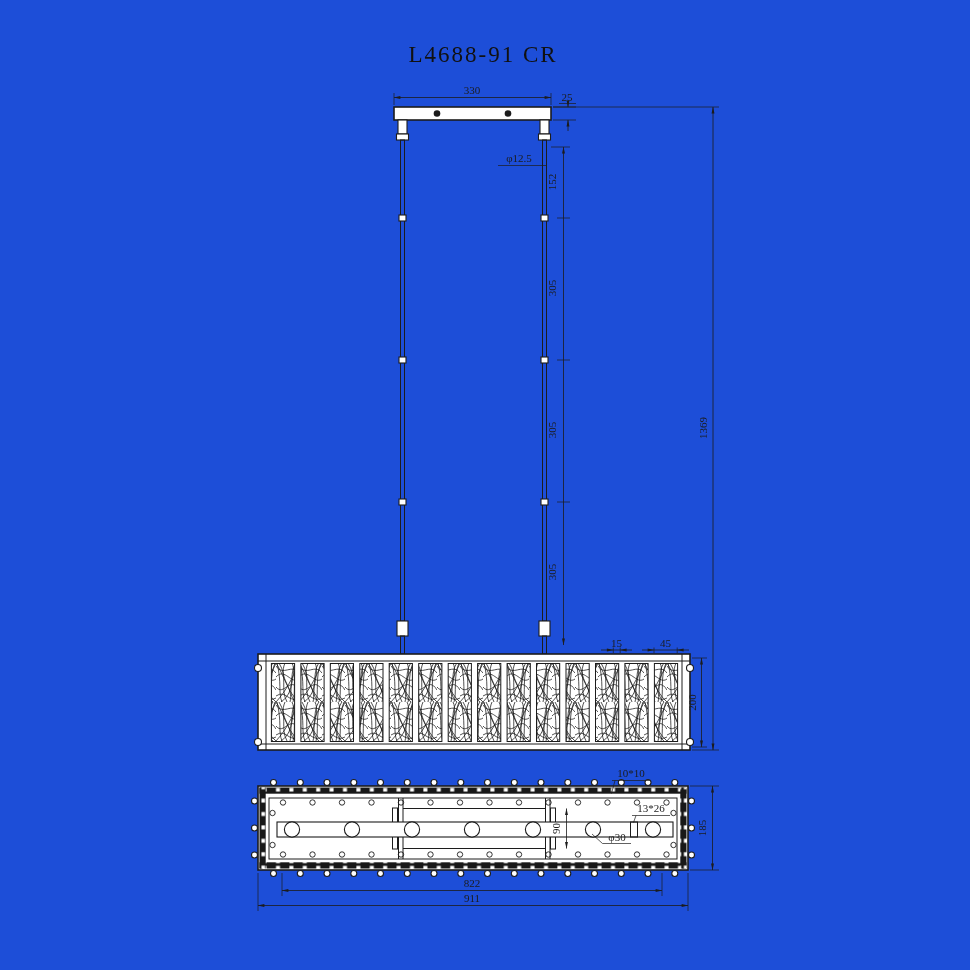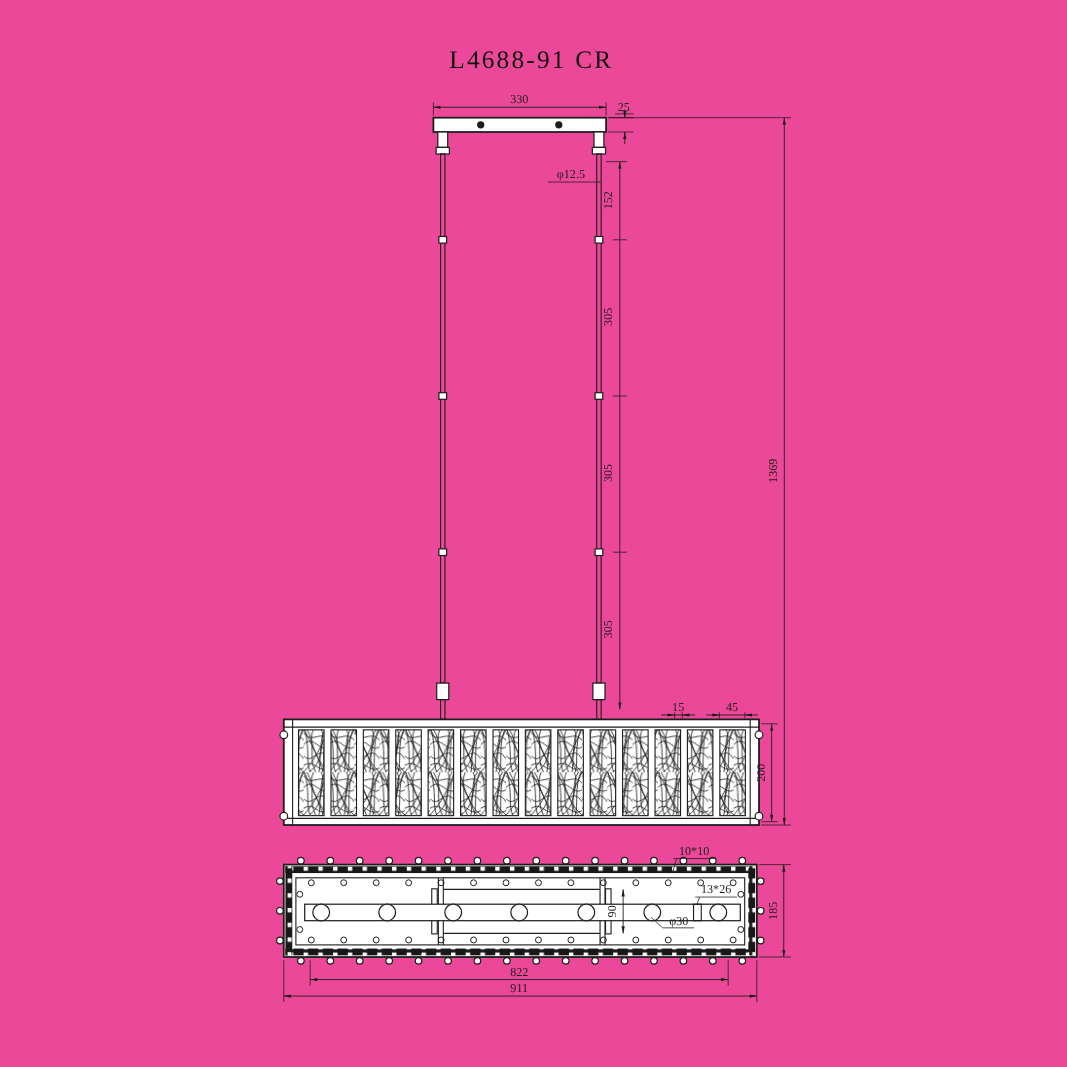--- a/index.html
+++ b/index.html
@@ -1,16 +1,16 @@
 <!DOCTYPE html>
 <html><head>
 <meta charset="utf-8">
 <style>
   html,body{margin:0;padding:0;background:#fff;}
-  .stage{position:relative;width:970px;height:970px;background:#ec4899;overflow:hidden;}
+  .stage{position:relative;width:970px;height:970px;background:#1d4ed8;overflow:hidden;}
   svg{display:block;}
   .ttl{font-family:"Liberation Serif",serif;font-size:23px;fill:#111;letter-spacing:2px;text-anchor:middle;}
   .dim{font-family:"Liberation Serif",serif;font-size:11px;fill:#1c1c1c;text-anchor:middle;}
   .ln{fill:none;stroke:#1c1c1c;stroke-width:1;}
   .ol{fill:#ffffff;stroke:#1c1c1c;stroke-width:1.1;}
   .ol2{fill:#ffffff;stroke:#1c1c1c;stroke-width:1.6;}
   .dl{fill:none;stroke:#1c1c1c;stroke-width:0.8;}
   .ext{fill:none;stroke:#1c1c1c;stroke-width:0.7;}
   .da{marker-start:url(#ah);marker-end:url(#ah);}
   .ae{marker-end:url(#ah);}

